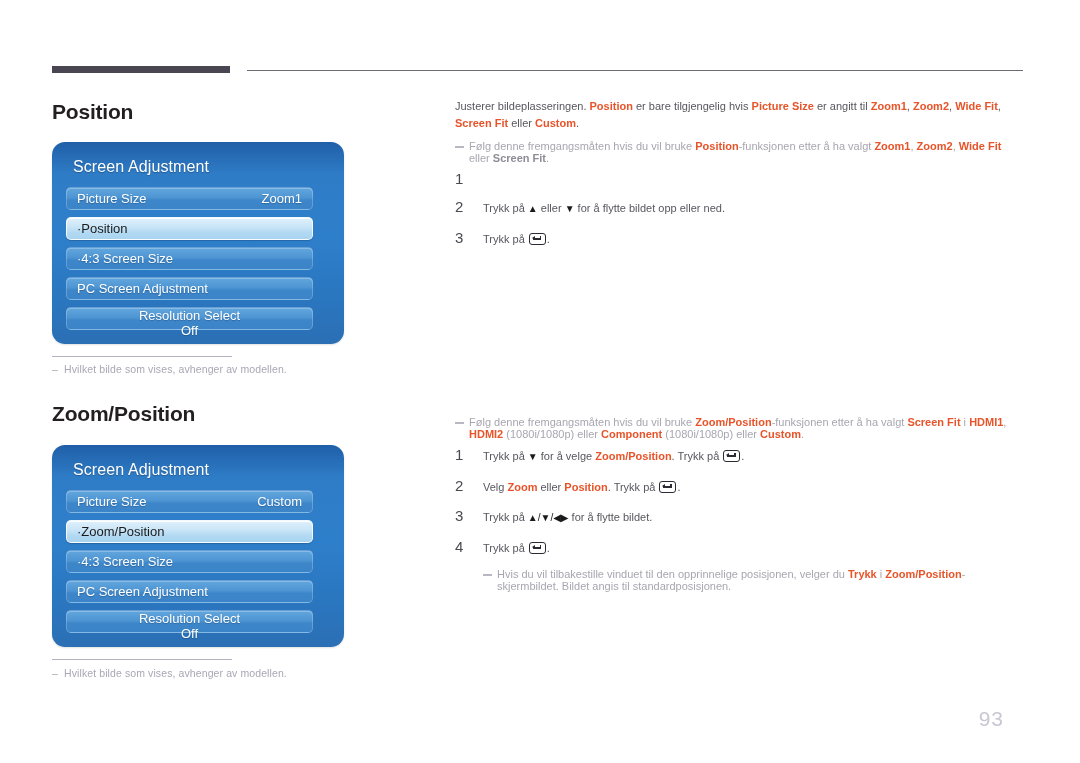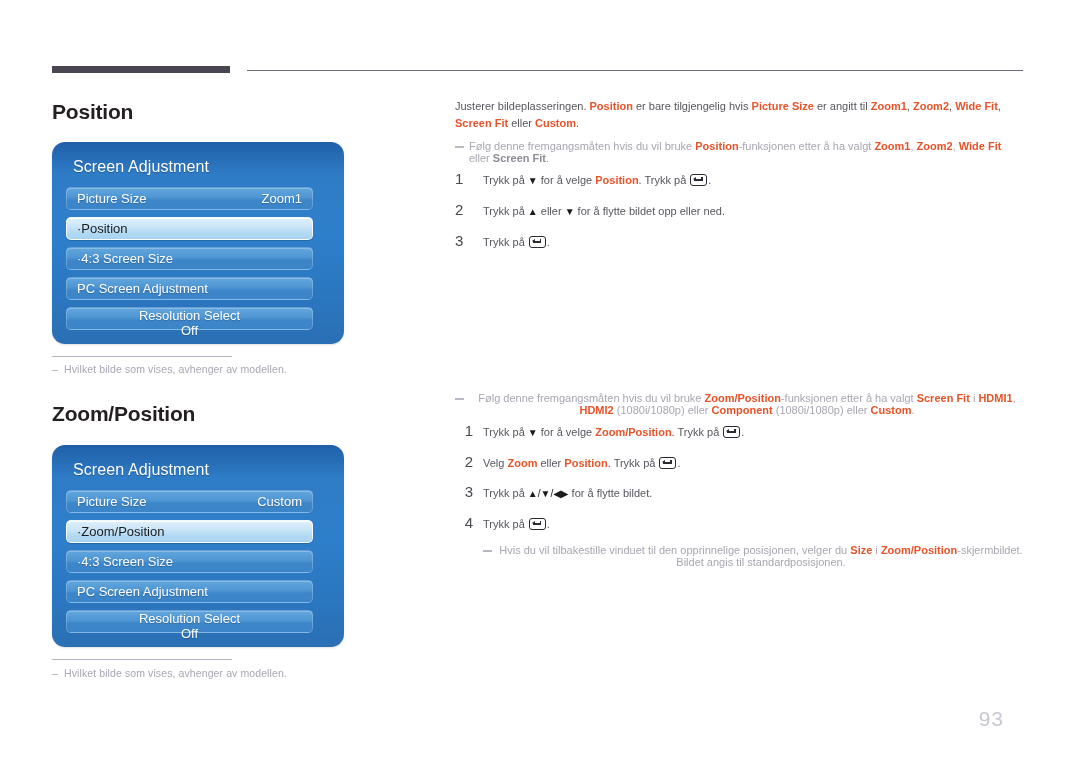--- a/index.html
+++ b/index.html
@@ -105,21 +105,21 @@
     white-space: nowrap;
     letter-spacing: 0.1px;
   }
   #foot-note-1 { left: 52px; top: 363px; }
   #foot-note-2 { left: 52px; top: 667px; }
   .foot-note .dash { display: inline-block; width: 12px; }
 
   
   .rcol { position: absolute; left: 455px; width: 570px; }
   #rcol-1 { top: 98px; }
-  #rcol-2 { top: 384px; text-align: center; }
+  #rcol-2 { top: 408px; }
 
   .para {
     font-size: 11px;
     line-height: 17px;
     color: #58565e;
     margin: 0 0 6px 0;
   }
   .para b, .para .hl {
     color: #e8542a;
     font-weight: bold;
@@ -264,23 +264,20 @@
     </p>
 
     <p class="note">
       <span>Følg denne fremgangsmåten hvis du vil bruke </span><b>Position</b><span>-funksjonen etter å ha valgt </span><b>Zoom1</b><span>, </span><b>Zoom2</b><span>, </span><b>Wide Fit</b><span> eller </span><b class="softb">Screen Fit</b><span>.</span>
     </p>
 
     <div class="steps">
 
       <div class="step">
         <div class="num">1</div>
-        <div class="txt">
-          <span>Trykk på </span><span class="arrow">▼</span><span> for å velge </span><b>Position</b><span>. Trykk på </span><span class="enterkey"><span class="tip"></span></span><span>.</span>
-        </div>
       </div>
 
       <div class="step">
         <div class="num">2</div>
         <div class="txt">
           <span>Trykk på </span><span class="arrow">▲</span><span> eller </span><span class="arrow">▼</span><span> for å flytte bildet opp eller ned.</span>
         </div>
       </div>
 
       <div class="step">
@@ -364,20 +361,20 @@
       <div class="step">
         <div class="num">4</div>
         <div class="txt">
           <span>Trykk på </span><span class="enterkey"><span class="tip"></span></span><span>.</span>
         </div>
       </div>
 
     </div>
 
     <p class="note" style="margin-left:28px; margin-top:10px;">
-      <span>Hvis du vil tilbakestille vinduet til den opprinnelige posisjonen, velger du </span><b>Size</b><span> i </span><b>Zoom/Position</b><span>-skjermbildet. Bildet angis til standardposisjonen.</span>
+      <span>Hvis du vil tilbakestille vinduet til den opprinnelige posisjonen, velger du </span><b>Trykk</b><span> i </span><b>Zoom/Position</b><span>-skjermbildet. Bildet angis til standardposisjonen.</span>
     </p>
 
   </div>
 
   <div class="pageno">93</div>
 
 </div>
 
 </body></html>

